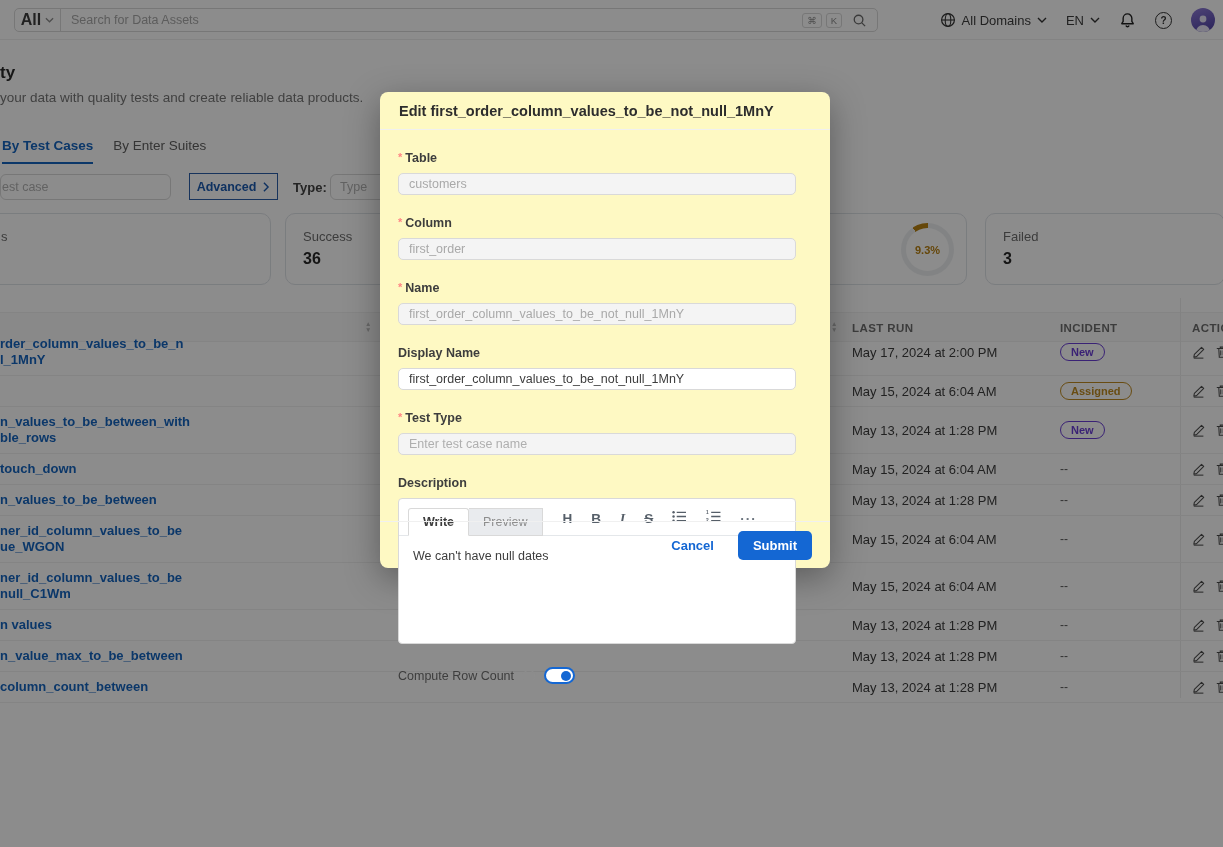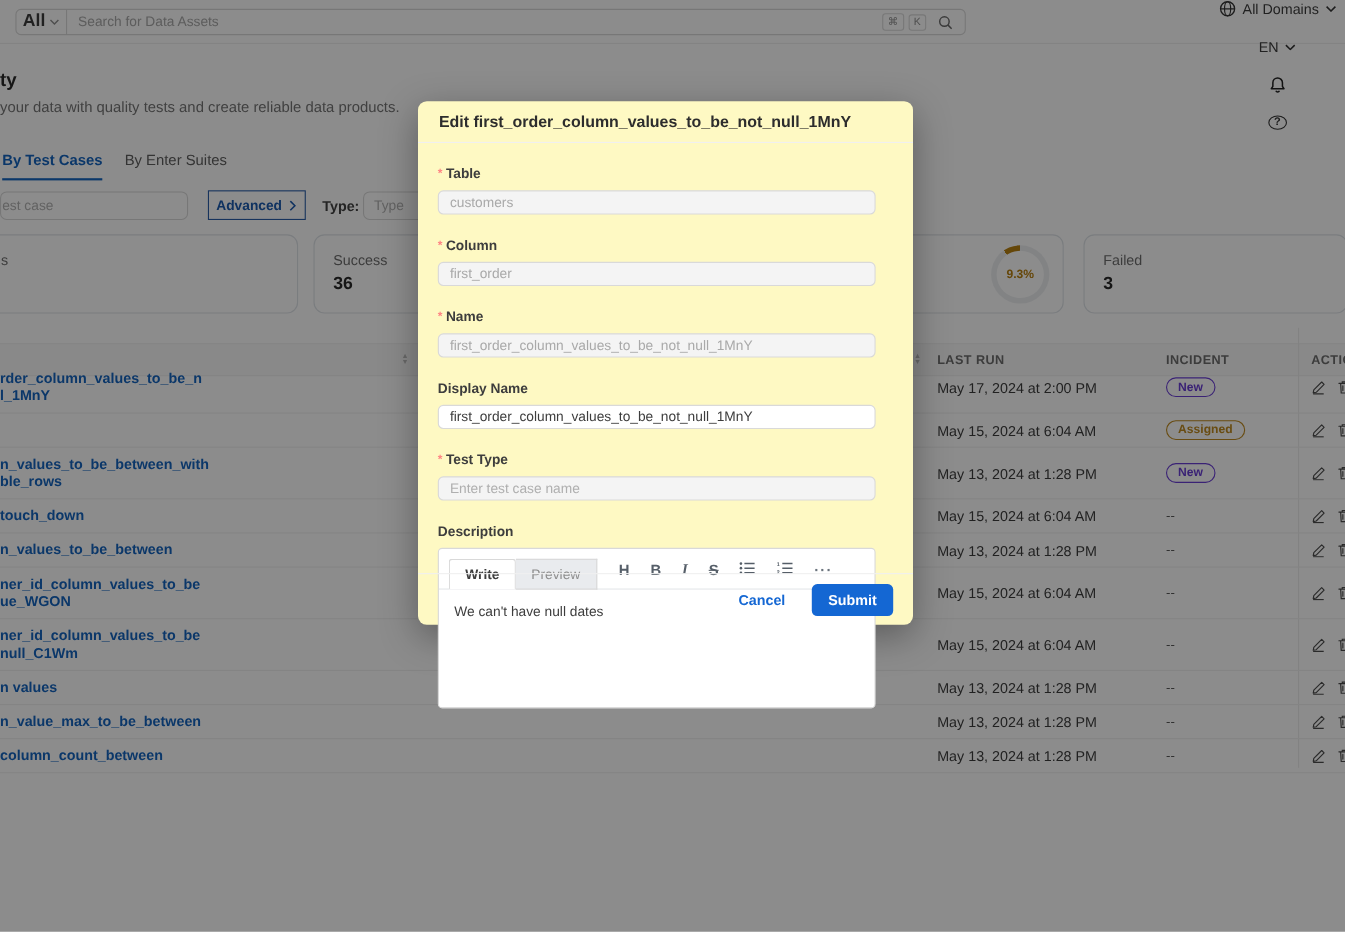--- a/index.html
+++ b/index.html
@@ -8,21 +8,21 @@
   .stage { position:absolute; inset:0; overflow:hidden; }
 
   
   .topbar { position:absolute; left:0; top:0; width:1223px; height:40px; background:#fff; border-bottom:1px solid #efefef; z-index:1; }
   .searchbox { position:absolute; left:14px; top:8px; width:864px; height:24px; border:1px solid #d9d9d9; border-radius:5px; display:flex; align-items:center; background:#fff; }
   .scope { height:100%; width:46px; display:flex; align-items:center; justify-content:center; gap:4px; border-right:1px solid #d9d9d9; font-size:16px; font-weight:700; color:#3d3d3d; cursor:pointer; }
   .search-ph { flex:1; height:100%; border:none; outline:none; padding-left:10px; font-size:12.5px; color:#3d3d3d; font-family:inherit; background:transparent; }
   .search-ph::placeholder { color:#a9a9a9; }
   .kbd { font-size:9.5px; color:#8d8d8d; border:1px solid #d9d9d9; border-radius:3px; padding:1px 4px; margin-right:4px; background:#fff; }
   .sb-icon { margin:0 10px 0 6px; color:#6b6b6b; display:flex; }
-  .nav-right { position:absolute; right:8px; top:0; height:40px; display:flex; align-items:center; gap:19px;flex-direction:column; }
+  .nav-right { position:absolute; right:8px; top:0; height:40px; display:flex; align-items:center; gap:19px; }
   .nav-item { display:flex; align-items:center; gap:6px; font-size:13px; color:#3d3d3d; cursor:pointer; }
   .help-circle { width:17px; height:17px; border:1.4px solid #333; border-radius:50%; display:flex; align-items:center; justify-content:center; font-size:10px; font-weight:700; color:#333; }
   .avatar { width:24px; height:24px; border-radius:50%; background:linear-gradient(160deg,#8f7cd8,#4d3fa3); display:flex; align-items:flex-end; justify-content:center; overflow:hidden; }
 
   
   .pg-title { position:absolute; left:0; top:63px; font-size:17px; font-weight:700; color:#2b2b2b; }
   .pg-sub { position:absolute; left:0; top:90px; font-size:13.5px; color:#767676; }
   .tabs { position:absolute; left:2px; top:138px; display:flex; gap:20px; }
   .tab { font-size:13.5px; padding-bottom:9px; cursor:pointer; }
   .tab.active { color:#1565c0; font-weight:700; border-bottom:2px solid #1565c0; }
@@ -472,20 +472,33 @@
                     <text x="0" y="13" font-size="5.2" fill="currentColor" font-family="sans-serif">2</text>
                     <path d="M5.5 2.5h10M5.5 7h10M5.5 11.5h10" stroke="currentColor" stroke-width="1.5"></path>
                   </svg>
               </span>
               <span class="gi more">···</span>
             </div>
           </div>
           <div class="ed-content">We can't have null dates</div>
         </div>
       </div>
+      <div class="compute">
+        <span>Compute Row Count</span>
+        <span class="info-ic">
+          <svg width="14" height="14" viewBox="0 0 16 16">
+              <circle cx="8" cy="8" r="6.6" fill="none" stroke="currentColor" stroke-width="1.2"></circle>
+              <path d="M8 7v4" stroke="currentColor" stroke-width="1.4"></path>
+              <circle cx="8" cy="4.8" r=".9" fill="currentColor"></circle>
+            </svg>
+        </span>
+        <span class="toggle">
+            <span class="knob"></span>
+          </span>
+      </div>
     </div>
     <div class="m-foot">
       <button class="btn-cancel">Cancel</button>
       <button class="btn-submit">Submit</button>
     </div>
   </div>
 
 </div>
 
 </body></html>

